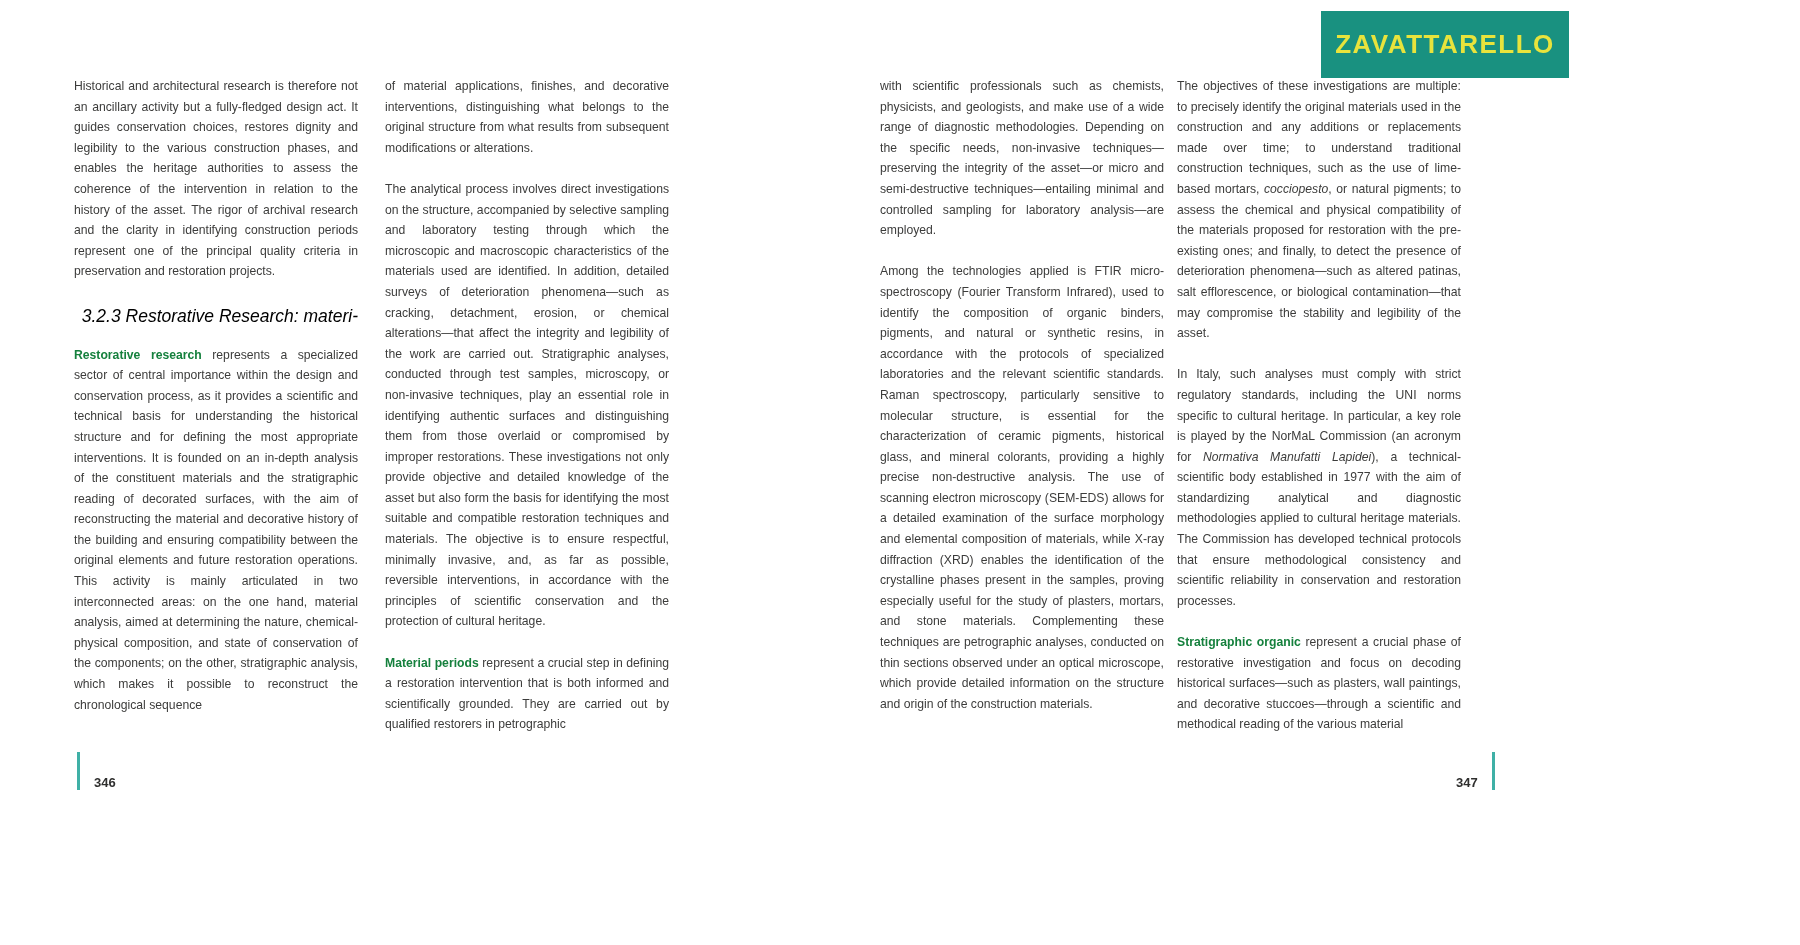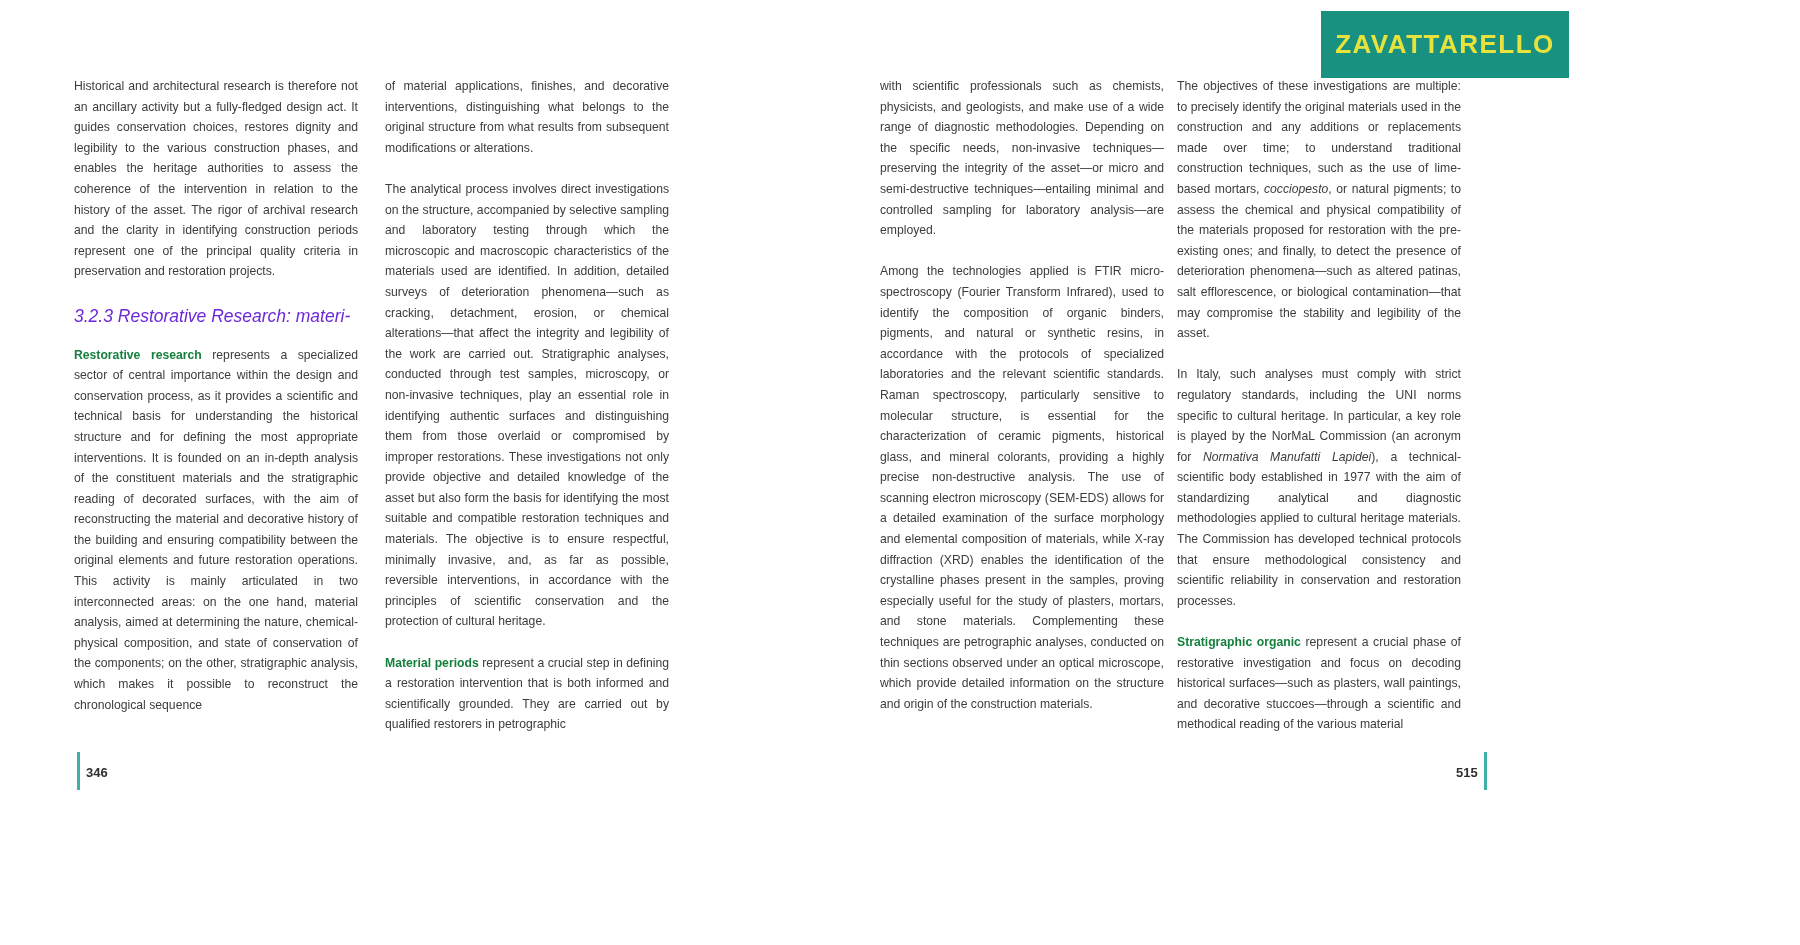--- a/index.html
+++ b/index.html
@@ -43,34 +43,34 @@
 
   .col p { margin: 0 0 20.6px 0; }
   .col p:last-child { margin-bottom: 0; }
 
   .section-heading {
     margin: 6px 0 16px 0;
     font-size: 17.5px;
     line-height: 26px;
     font-style: italic;
     font-weight: normal;
-    color: #6d28d9;
-    text-align: left;
+    color: #000000;
+    text-align: right;
   }
   .section-heading .hl { display: block; }
 
   .col strong { font-weight: bold; color: #15803d; }
   .col em { font-style: italic; }
 
   .folio {
     position: absolute;
     top: 752px;
     display: flex;
-    align-items: center;
-    gap: 6px;
+    align-items: flex-end;
+    gap: 14px;
   }
   .folio-left { left: 77px; }
   .folio-right { left: 1456px; }
   .folio-bar {
     width: 3px; height: 38px;
     background: #3fb0a6;
     display: block;
   }
   .folio-num {
     font-size: 13px;
@@ -113,17 +113,17 @@
     <p><span>In Italy, such analyses must comply with strict regulatory standards, including the UNI norms specific to cultural heritage. In particular, a key role is played by the NorMaL Commission (an acronym for </span><em>Normativa Manufatti Lapidei</em><span>), a technical-scientific body established in 1977 with the aim of standardizing analytical and diagnostic methodologies applied to cultural heritage materials. The Commission has developed technical protocols that ensure methodological consistency and scientific reliability in conservation and restoration processes.</span></p>
     <p><strong>Stratigraphic organic</strong><span> represent a crucial phase of restorative investigation and focus on decoding historical surfaces—such as plasters, wall paintings, and decorative stuccoes—through a scientific and methodical reading of the various material</span></p>
   </div>
 
   <div class="folio folio-left">
     <span class="folio-bar"></span>
     <span class="folio-num">346</span>
   </div>
 
   <div class="folio folio-right">
-    <span class="folio-num">515</span>
+    <span class="folio-num">347</span>
     <span class="folio-bar"></span>
   </div>
 
 </div>
 
 </body></html>

